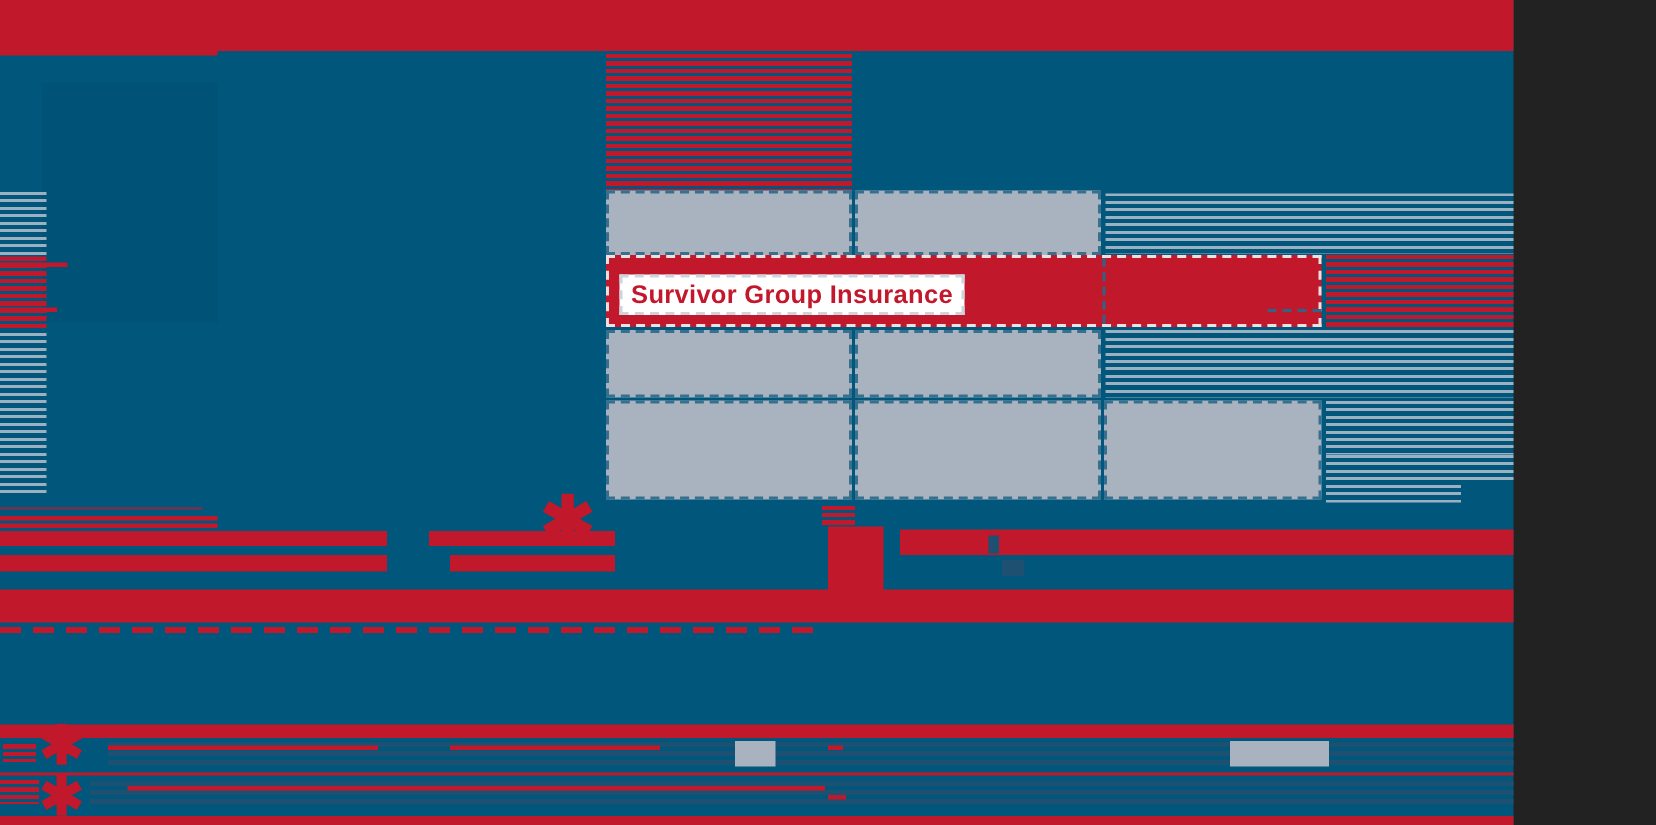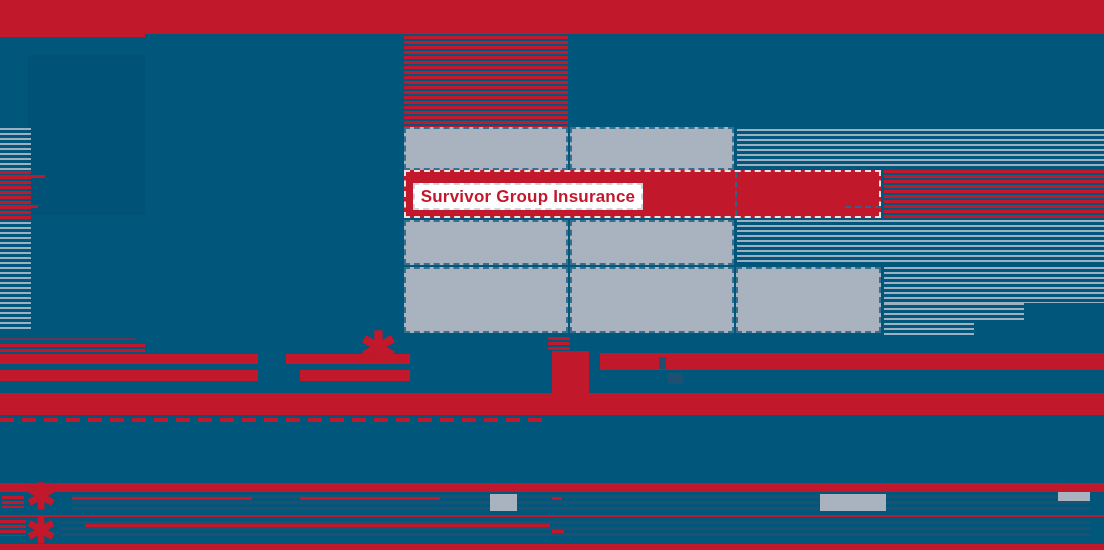--- a/index.html
+++ b/index.html
@@ -1,17 +1,17 @@
 <!DOCTYPE html>
 <html style="--c-red: #c1182b; --c-blue-bg: #00567b; --c-gray-cell: #a9b3bf; --c-stripe-gray: #9bb0c0; --c-dark-stripe: #1d5071; --c-label-text: #c3182c; --c-label-bg: #ffffff; --c-label-border: #ccd4dc; --c-cell-border: #35708f; --c-band-border: #f0dfe1;"><head>
 <meta charset="utf-8">
 <style>
   html,body{margin:0;padding:0;background:#222;}
   #screen{
-    position:relative;width:1104px;height:550px;overflow:hidden;
+    position:relative;width:1009px;height:550px;overflow:hidden;
     background:var(--c-blue-bg,#00567b);
     font-family:"Liberation Sans", sans-serif;
   }
   .abs{position:absolute;box-sizing:border-box;}
   .red{background:var(--c-red,#c1182b);}
   .gray{background:var(--c-gray-cell,#a9b3bf);}
   .stripes-gray{background:repeating-linear-gradient(180deg,var(--c-stripe-gray,#9bb0c0) 0 2px,transparent 2px 5px);}
   .stripes-red{background:repeating-linear-gradient(180deg,var(--c-red,#c1182b) 0 3px,transparent 3px 5px);}
   .stripes-dark{background:repeating-linear-gradient(180deg,var(--c-dark-stripe,#1d5071) 0 3px,transparent 3px 6px);}
   .hdash-red{background:repeating-linear-gradient(90deg,var(--c-red,#c1182b) 0 14px,transparent 14px 22px);}

